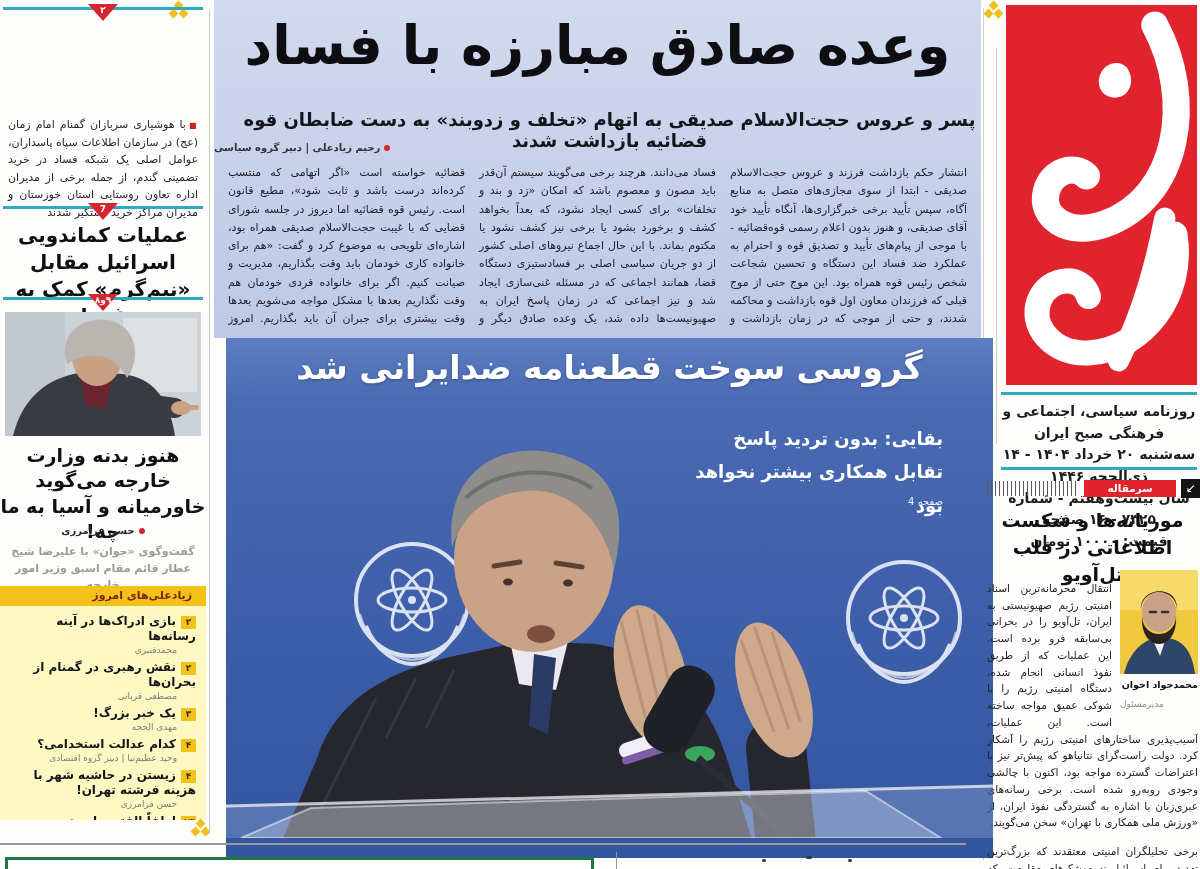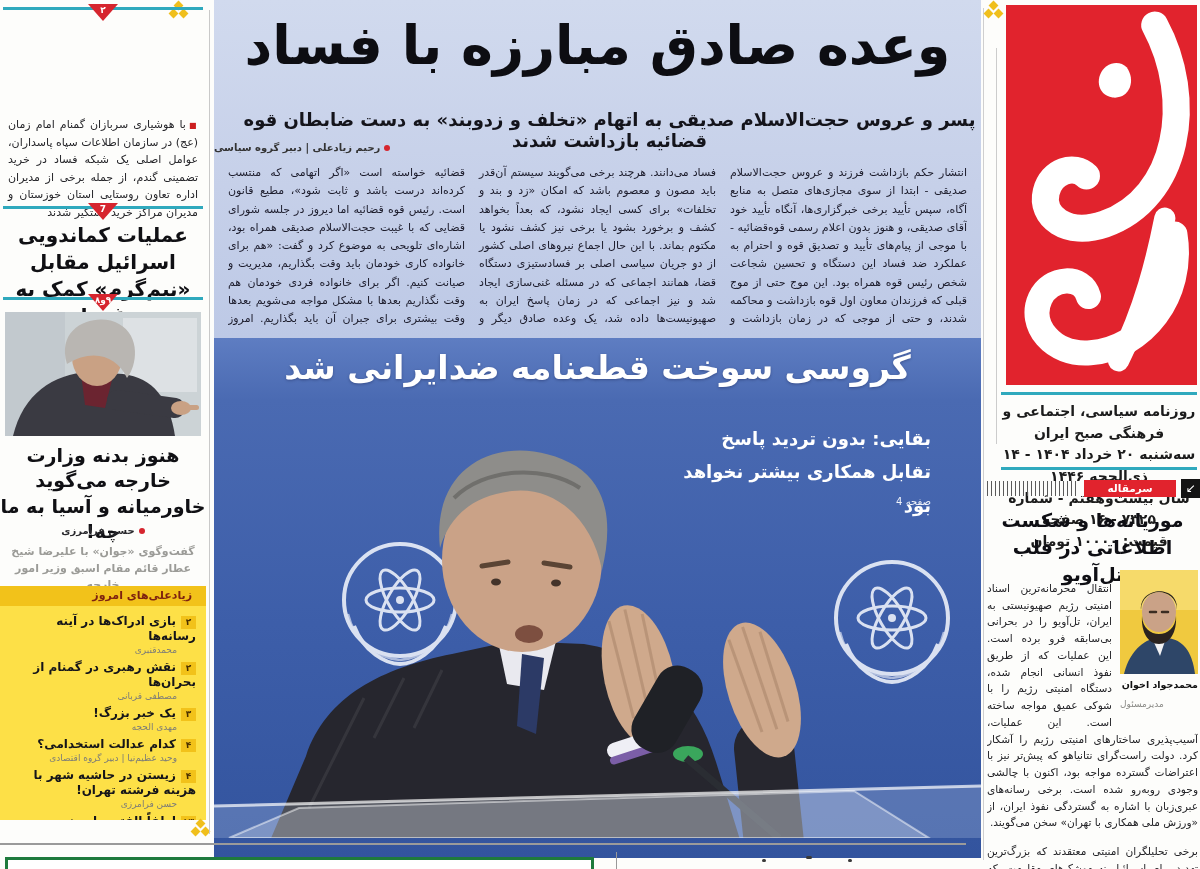--- a/index.html
+++ b/index.html
@@ -20,21 +20,21 @@
   .sb-body{position:absolute;top:116px;left:8px;width:190px;font-size:11px;line-height:1.6;
            text-align:justify;color:#26262a;}
   .red-sq{color:#cc1f1f;font-size:8px;margin-left:3px;}
   .photo3{position:absolute;top:312px;left:5px;width:196px;height:124px;overflow:hidden;background:#c4ccd2;}
   .by3{position:absolute;top:525px;left:0;width:206px;text-align:center;font-size:10px;font-weight:bold;color:#26262a;}
   .dot{display:inline-block;width:6px;height:6px;border-radius:50%;background:#d6252e;margin-left:4px;}
   .sub3{position:absolute;top:544px;left:10px;width:186px;text-align:center;font-size:11px;
         color:#9b9b97;line-height:1.5;font-weight:bold;}
   .notes-h{position:absolute;top:586px;left:0;width:206px;height:20px;background:#f2c21a;color:#7e2210;
            font-weight:bold;font-size:11px;line-height:20px;padding-right:14px;box-sizing:border-box;}
-  .notes{position:absolute;top:606px;left:0;width:206px;height:214px;background:#fde047;
+  .notes{position:absolute;top:606px;left:0;width:206px;height:214px;background:#fef9c3;
          padding:8px 10px 0 6px;box-sizing:border-box;overflow:hidden;}
   .note{margin-bottom:5px;}
   .note-t{font-size:12px;font-weight:bold;color:#15151a;line-height:1.25;}
   .note-badge{display:inline-block;min-width:13px;height:13px;background:#f2c21a;color:#4a3000;
               font-size:9px;font-weight:bold;text-align:center;line-height:13px;margin-left:5px;padding:0 1px;}
   .note-a{font-size:9px;color:#7b7b78;margin:1px 19px 0 0;}
   .clover{position:relative;width:17px;height:16px;}
   .clover i{position:absolute;width:7px;height:7px;background:#f0bf1c;transform:rotate(45deg);}
   .clover i:nth-child(1){left:5px;top:0}.clover i:nth-child(2){left:0;top:8px}.clover i:nth-child(3){left:10px;top:8px}
   .sb-clover-top{position:absolute;top:2px;left:170px;}
@@ -48,21 +48,21 @@
         background:linear-gradient(180deg,#d1daee 0%,#c6d0e9 55%,#bdc9e6 100%);}
   .lead-h{position:absolute;top:14px;left:0;width:100%;text-align:center;font-size:54px;
           font-weight:bold;color:#0d0d12;letter-spacing:-1px;}
   .lead-deck{position:absolute;top:109px;left:0;width:100%;text-align:center;font-size:18px;
              font-weight:bold;color:#14141b;padding-left:12px;}
   .lead-by{position:absolute;top:142px;left:0;width:100%;text-align:left;font-size:10px;
            font-weight:bold;color:#333;}
   .cols{position:absolute;top:164px;left:14px;right:14px;bottom:8px;display:flex;gap:14px;overflow:hidden;}
   .col{flex:1;font-size:11px;line-height:1.66;text-align:justify;color:#1c1c2c;}
 
-  .photo{position:absolute;left:0;top:338px;width:767px;height:520px;overflow:hidden;
+  .photo{position:absolute;left:12px;top:338px;width:767px;height:520px;overflow:hidden;
          background:linear-gradient(180deg,#5e7dc2 0%,#4a6ab2 12%,#3d5ea9 55%,#33549e 100%);}
   .photo svg{position:absolute;left:0;top:0;z-index:1;}
   .ph-h{position:absolute;top:10px;left:0;width:100%;text-align:center;font-size:33px;font-weight:bold;
         color:#fff;text-shadow:0 1px 3px rgba(0,0,40,.3);z-index:3;}
   .ph-deck{position:absolute;top:84px;right:50px;width:260px;text-align:right;font-size:18px;
            font-weight:bold;color:#fff;line-height:1.85;z-index:3;}
   .ph-ref{position:absolute;top:158px;right:50px;font-size:10px;color:#f0f3fa;z-index:3;}
 
   
   .bot-hr{position:absolute;left:0;top:843px;width:966px;height:2px;background:#9a9a9a;}

